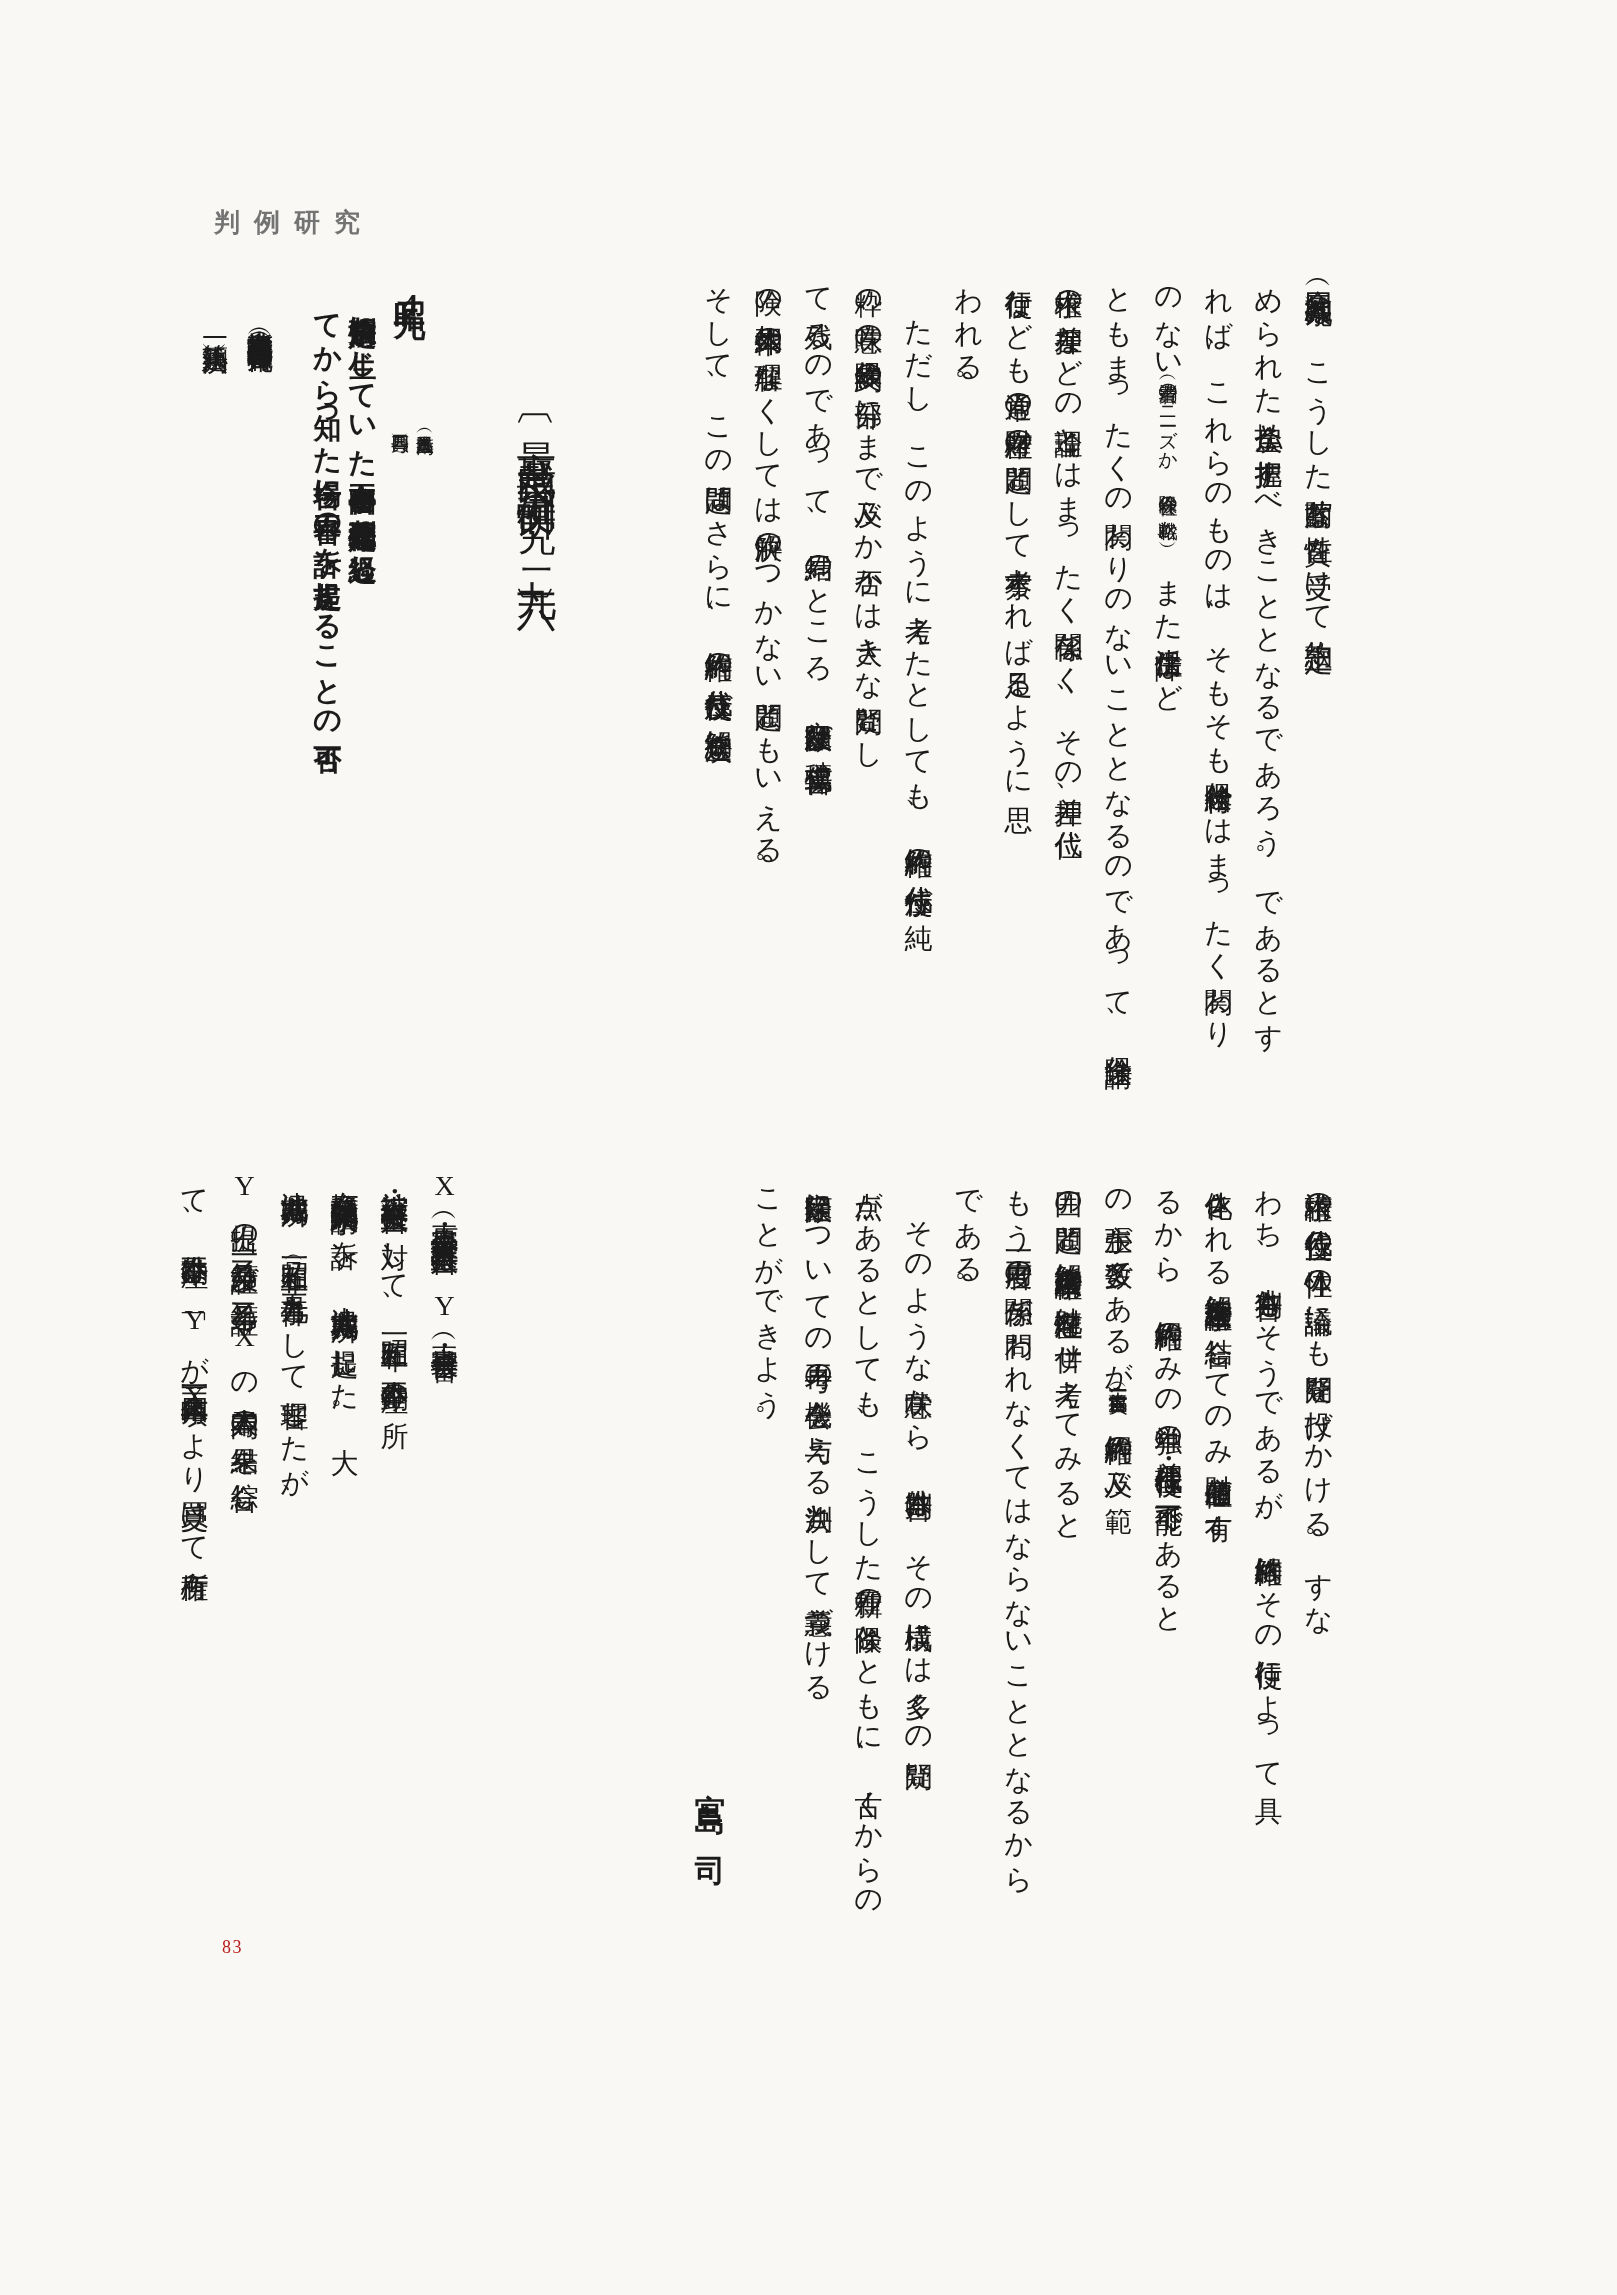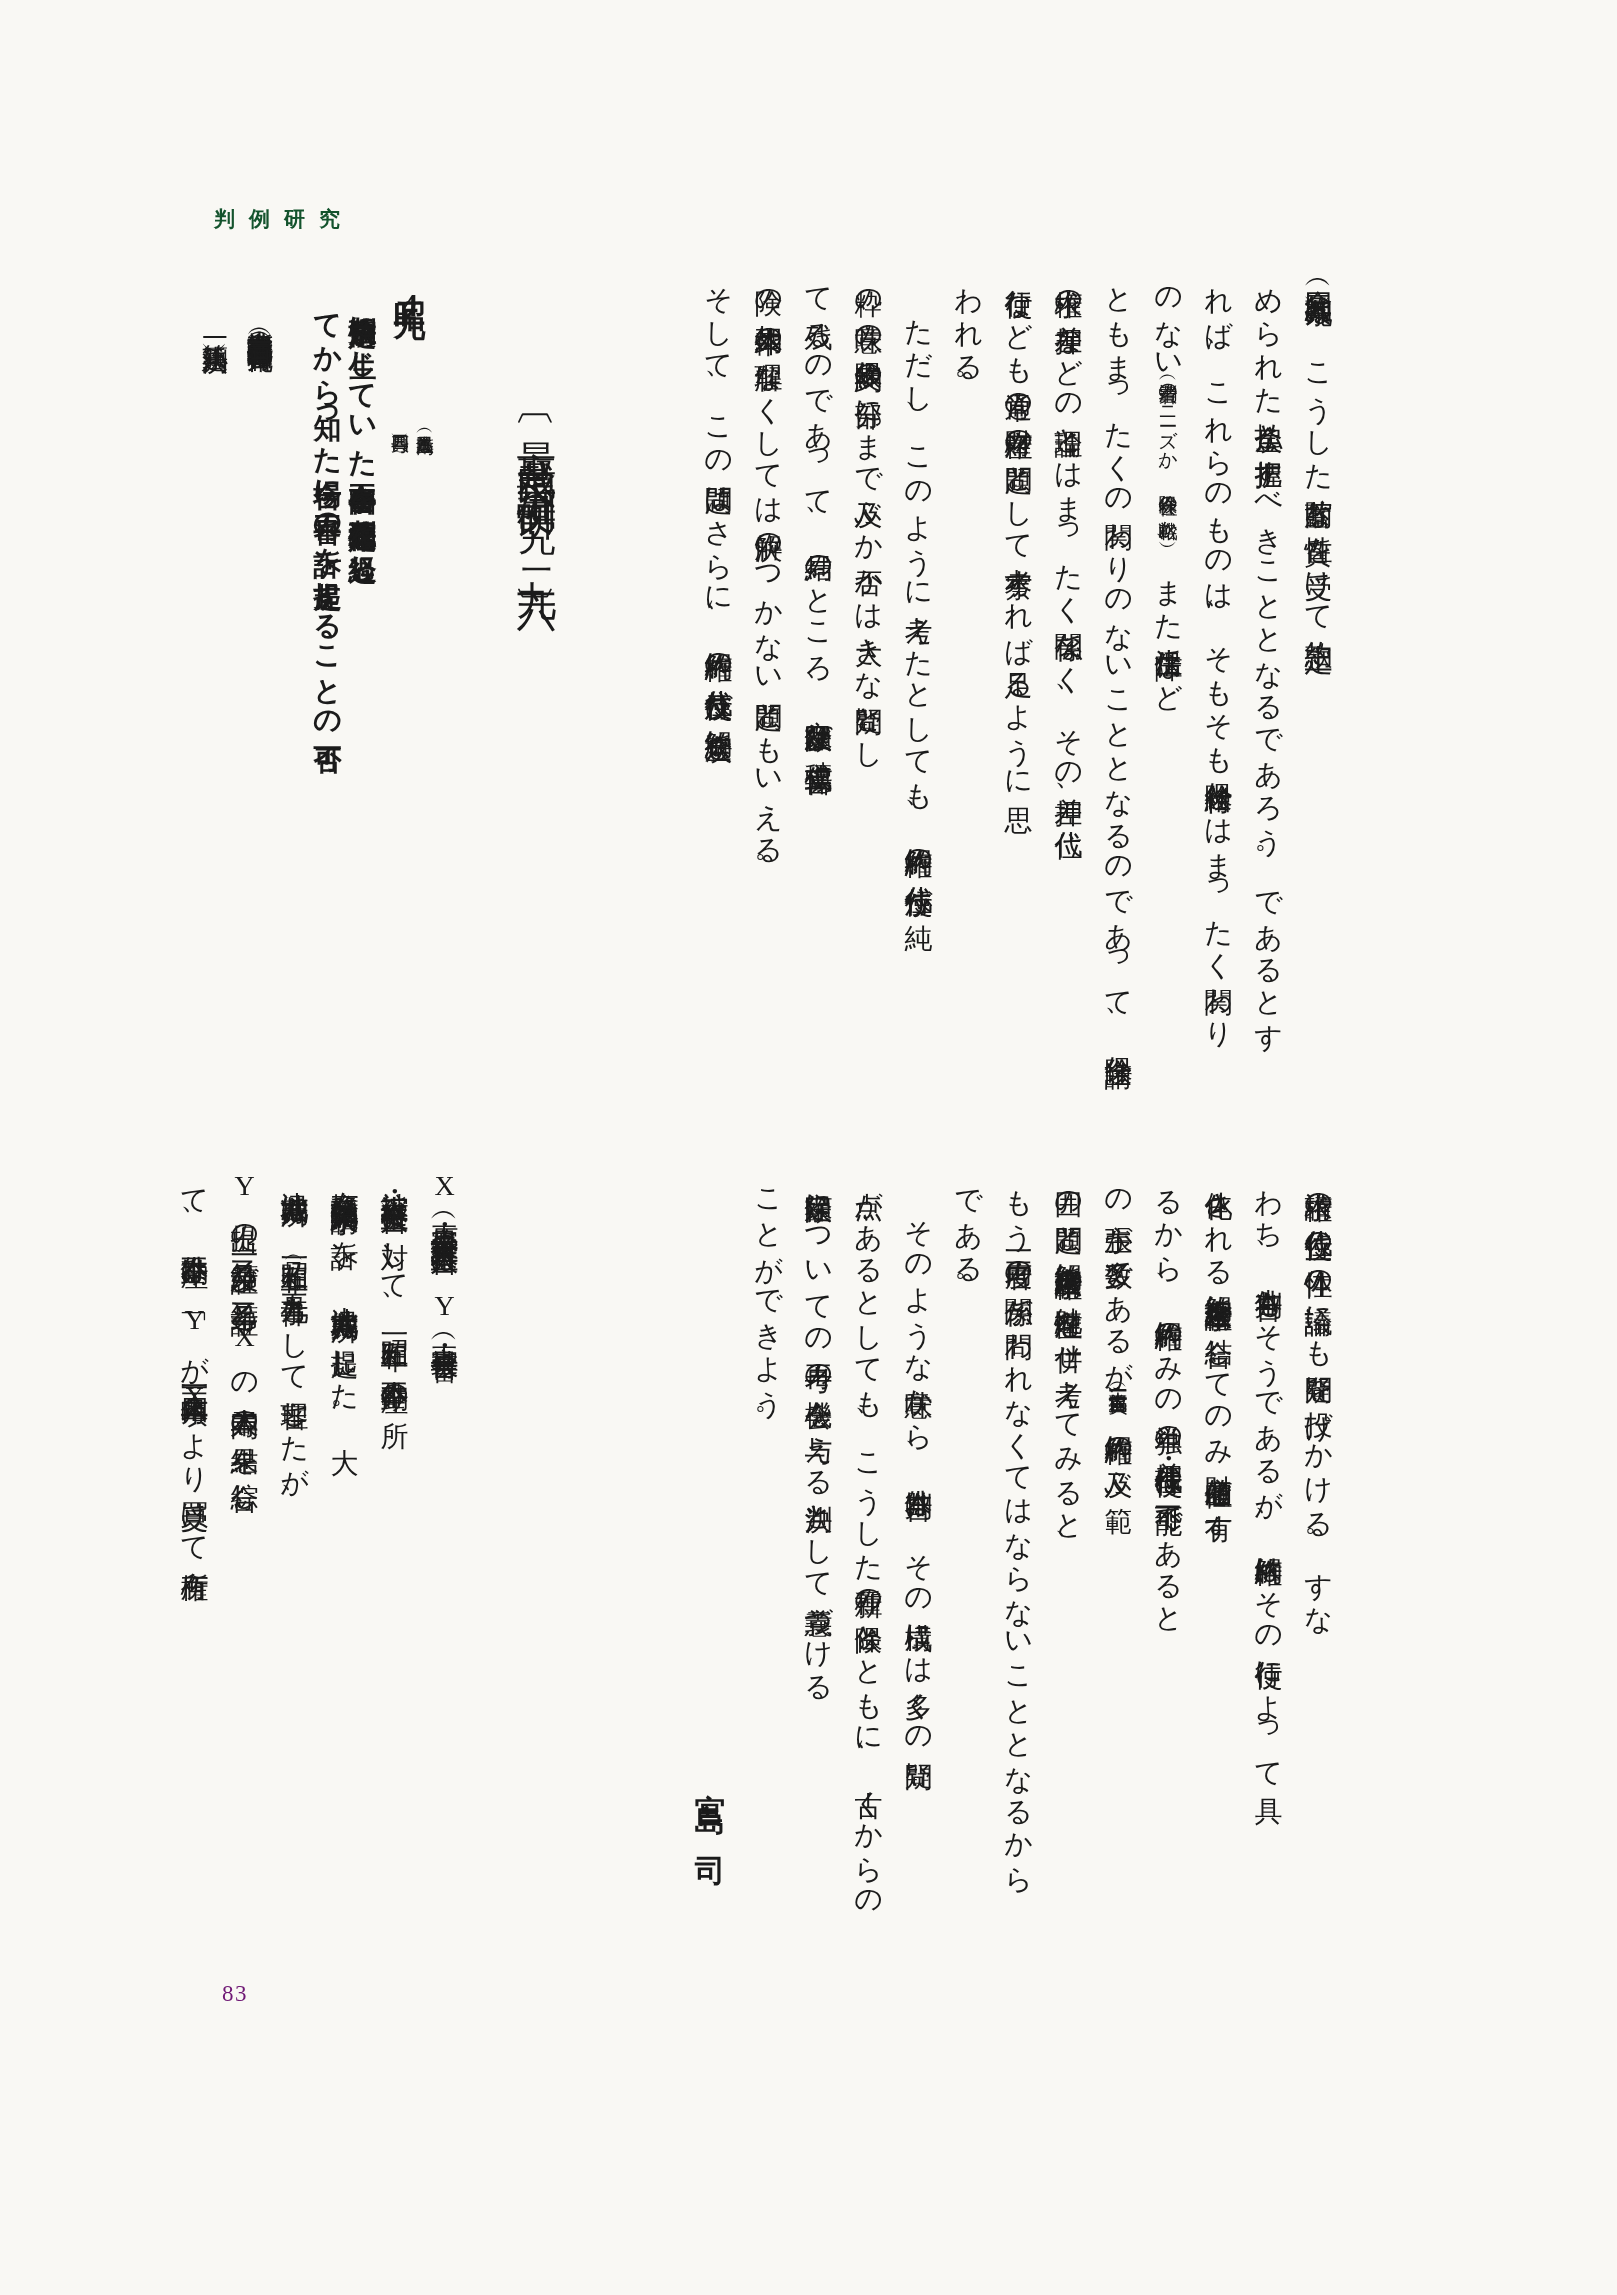--- a/index.html
+++ b/index.html
@@ -6,21 +6,21 @@
   .page {
     position:relative;
     width:1617px; height:2295px;
     background:#f9f8f4;
     font-family:"Liberation Serif","DejaVu Serif",serif;
     color:#1b1b1b;
     overflow:hidden;
   }
   .running-head {
     position:absolute; left:214px; top:205px;
-    font-size:21px; letter-spacing:14px; font-weight:600; color:#14532d;
+    font-size:26px; letter-spacing:14px; font-weight:600; color:#737373;
   }
   .vcol {
     position:absolute;
     writing-mode:vertical-rl;
     text-orientation:upright;
     font-size:28px;
     line-height:32px;
     letter-spacing:1.4px;
     white-space:nowrap;
   }
@@ -28,22 +28,22 @@
   .small { font-size:19px; letter-spacing:0.7px; }
   .series-title {
     font-size:40px; letter-spacing:9px; font-weight:500; line-height:51px;
   }
   .case-number { font-size:32px; font-weight:bold; letter-spacing:3.5px; line-height:40px; }
   .citation { font-size:18px; line-height:22px; letter-spacing:0px; }
   .headline { font-weight:bold; letter-spacing:0.7px; line-height:33px; }
   .smallcol { font-size:26px; letter-spacing:0.7px; line-height:30.5px; }
   .author { font-size:30.5px; letter-spacing:11px; font-weight:600; }
   .page-number {
-    position:absolute; left:222px; top:1981px;
-    font-size:23px; letter-spacing:1.4px; color:#701a75;
+    position:absolute; left:222px; top:1937px;
+    font-size:18px; letter-spacing:1.4px; color:#b91c1c;
   }
 </style>
 </head>
 <body>
 
 <div class="page">
 
   <div class="running-head">判例研究</div>
 
   <div class="vcol" style="left:1302px;top:268px">金（同約款二九条）は、こうした貯蓄的な性質を受けて約款上定</div>

